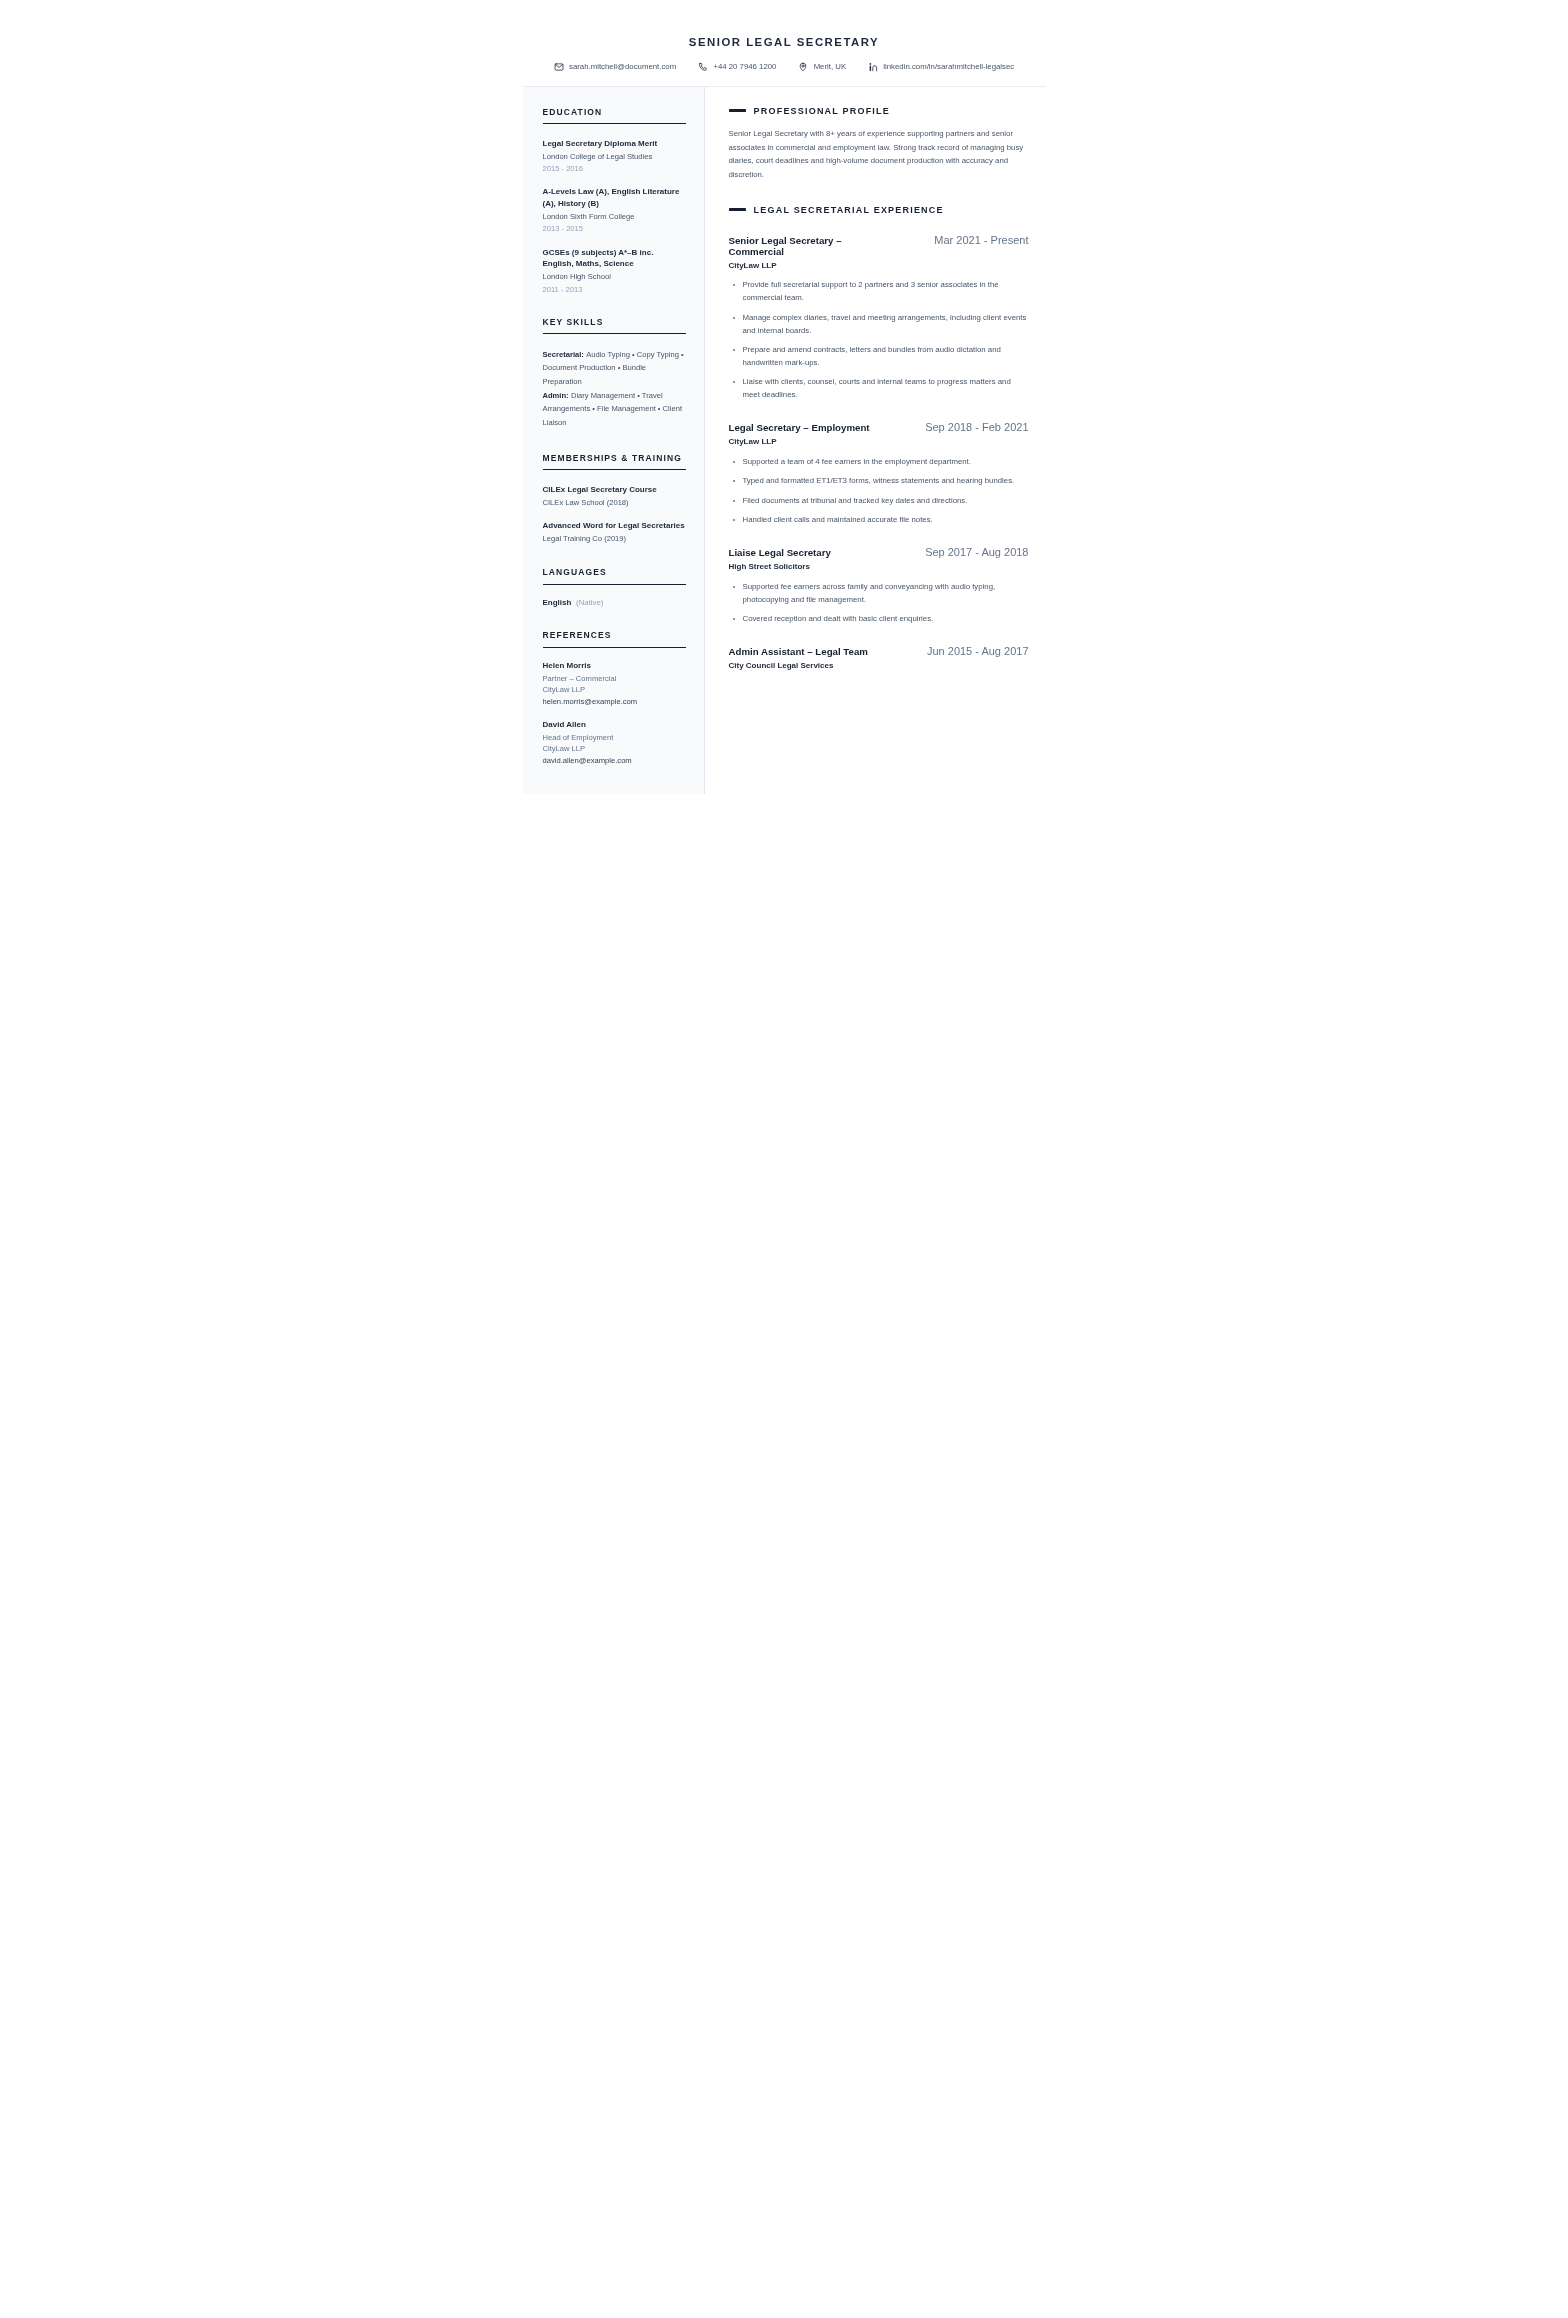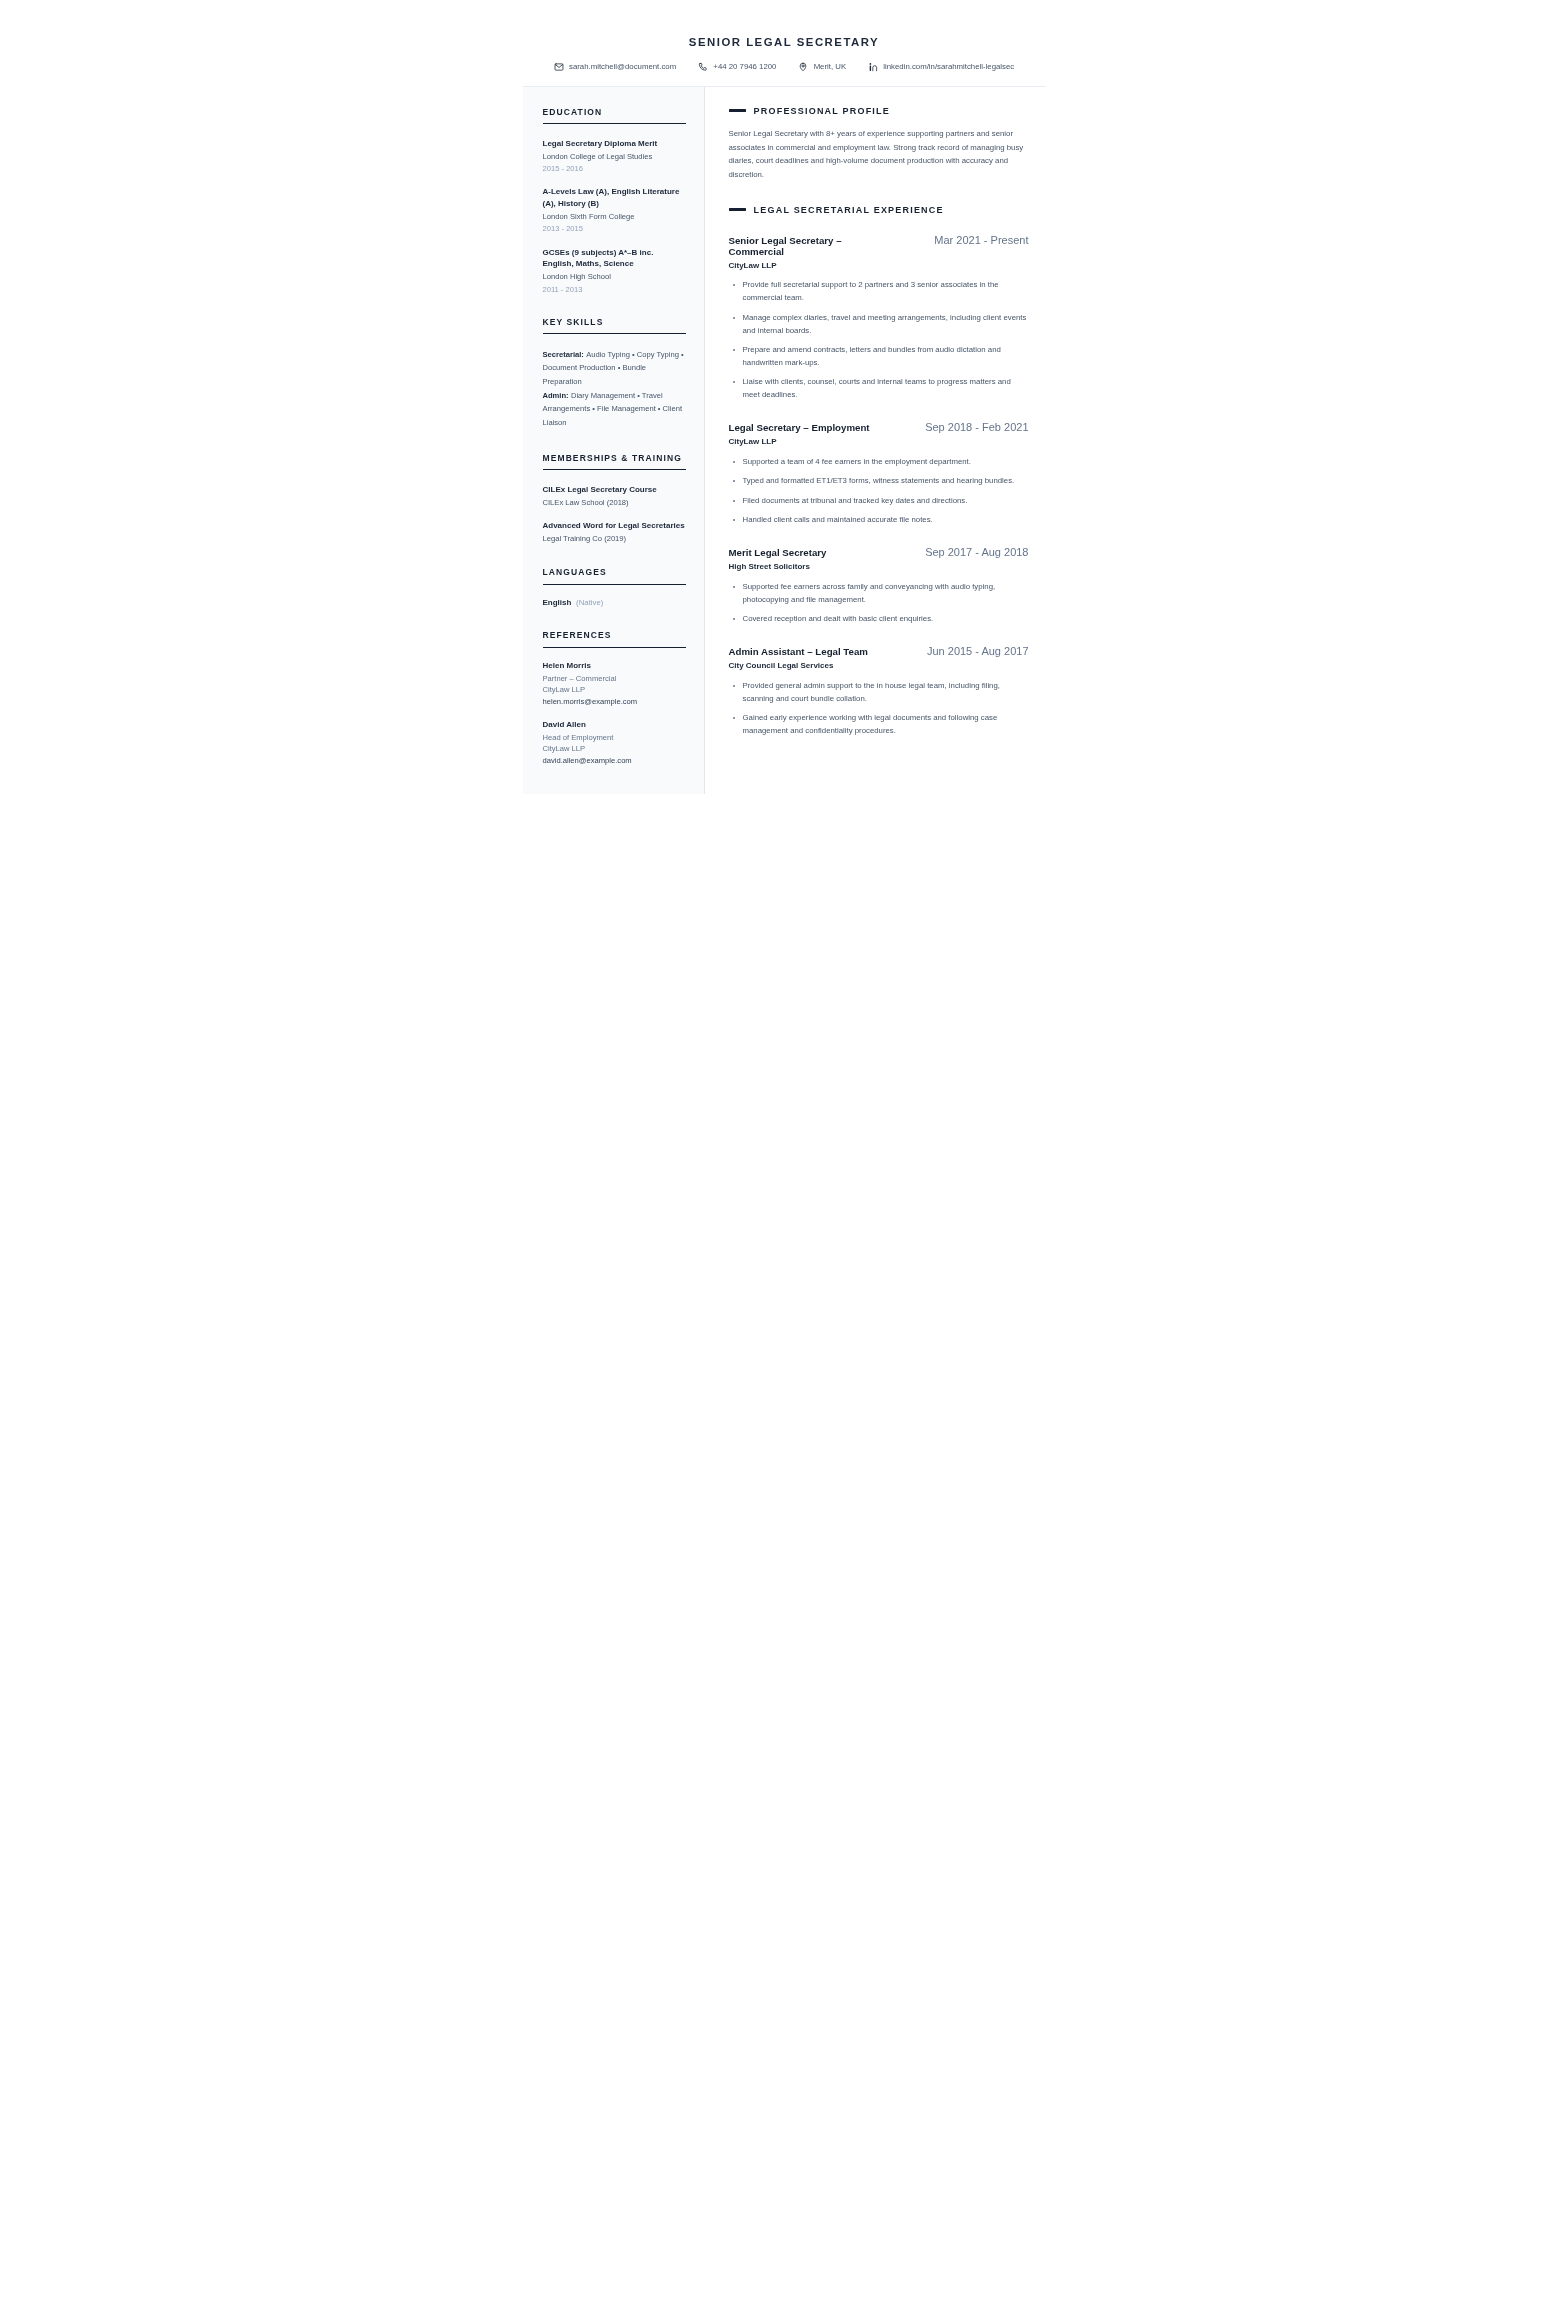--- a/index.html
+++ b/index.html
@@ -249,39 +249,35 @@
           <ul class="bullets">
             <li>Supported a team of 4 fee earners in the employment department.</li>
             <li>Typed and formatted ET1/ET3 forms, witness statements and hearing bundles.</li>
             <li>Filed documents at tribunal and tracked key dates and directions.</li>
             <li>Handled client calls and maintained accurate file notes.</li>
           </ul>
         </div>
 
         <div class="job">
           <div class="job-header">
-            <div class="job-title">Merit Legal Secretary</div>
+            <div class="job-title">Liaise Legal Secretary</div>
             <div class="job-dates">Sep 2017 - Aug 2018</div>
           </div>
           <div class="job-company">High Street Solicitors</div>
           <ul class="bullets">
             <li>Supported fee earners across family and conveyancing with audio typing, photocopying and file management.</li>
             <li>Covered reception and dealt with basic client enquiries.</li>
           </ul>
         </div>
 
         <div class="job">
           <div class="job-header">
             <div class="job-title">Admin Assistant – Legal Team</div>
             <div class="job-dates">Jun 2015 - Aug 2017</div>
           </div>
           <div class="job-company">City Council Legal Services</div>
-          <ul class="bullets">
-            <li>Provided general admin support to the in house legal team, including filing, scanning and court bundle collation.</li>
-            <li>Gained early experience working with legal documents and following case management and confidentiality procedures.</li>
-          </ul>
         </div>
 
       </section>
     </main>
   </div>
 </div>
 
 
 </body></html>

